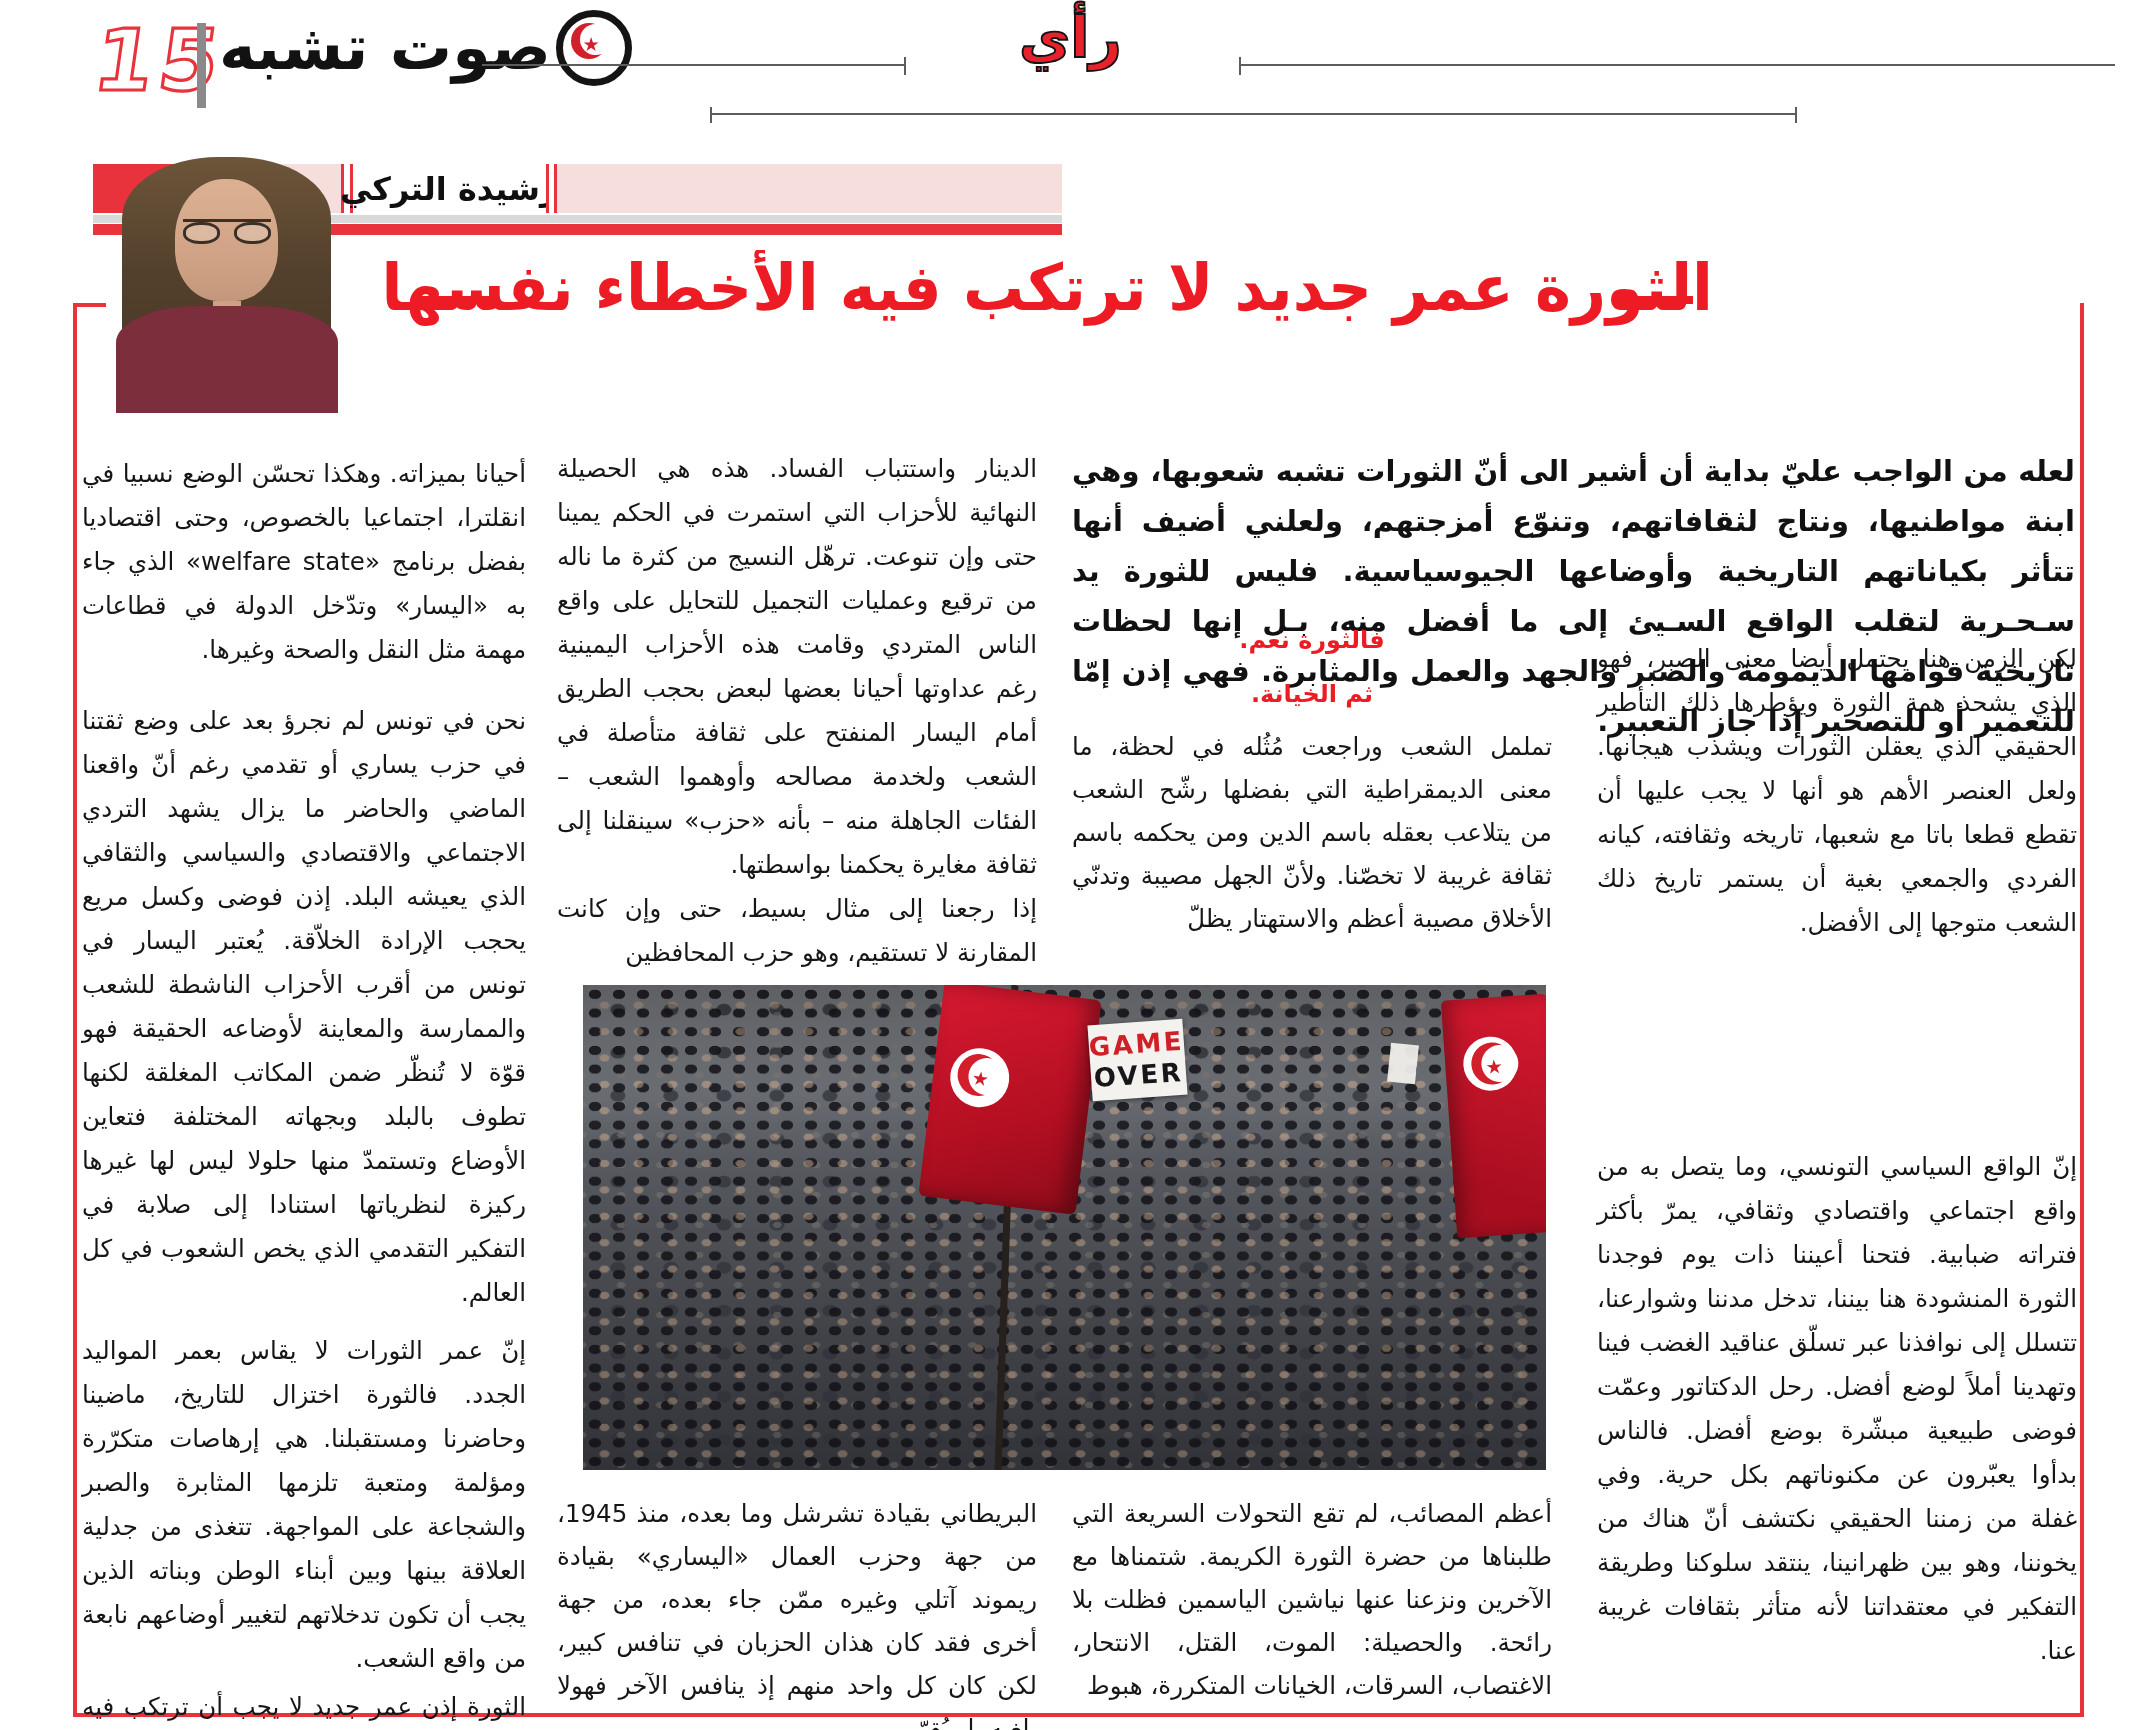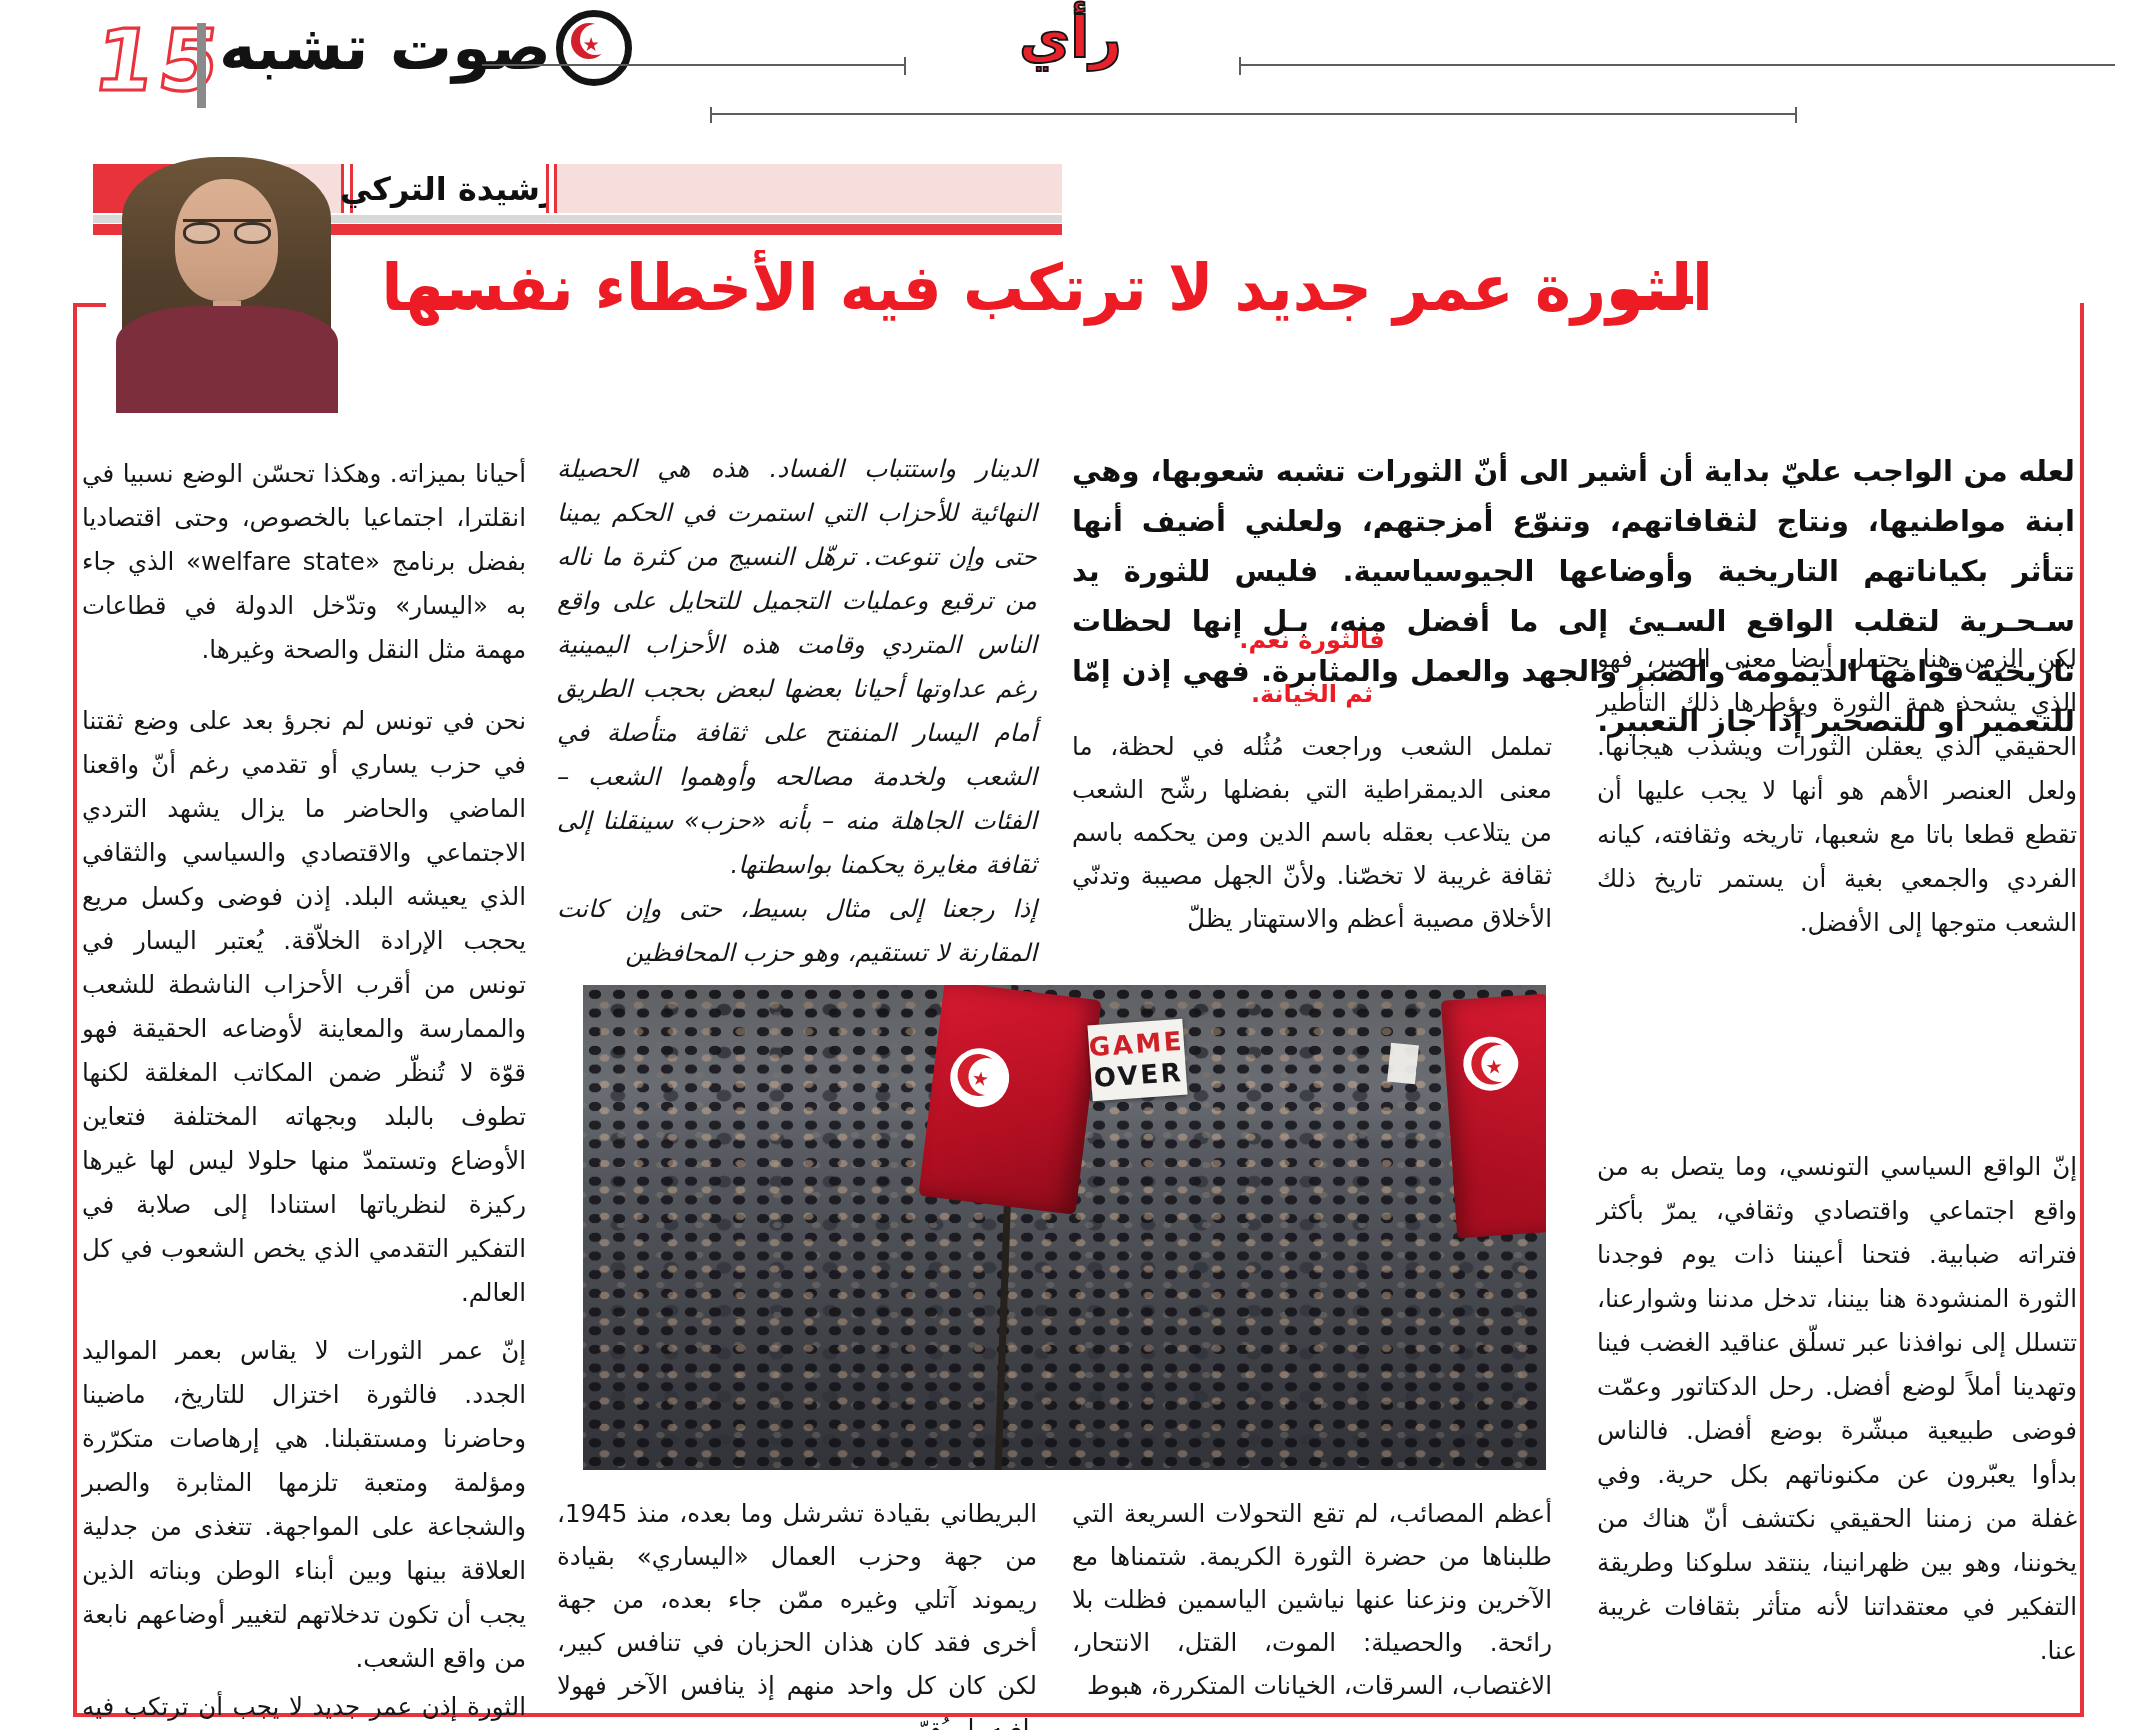--- a/index.html
+++ b/index.html
@@ -162,21 +162,21 @@
     <div>فالثورة نعم.</div>
     <div>ثم الخيانة.</div>
   </div>
   <div class="abs body-col" style="left:1072px;top:725px;width:480px;line-height:43px;">
     <p>تململ الشعب وراجعت مُثُله في لحظة، ما معنى الديمقراطية التي بفضلها رشّح الشعب من يتلاعب بعقله باسم الدين ومن يحكمه باسم ثقافة غريبة لا تخصّنا. ولأنّ الجهل مصيبة وتدنّي الأخلاق مصيبة أعظم والاستهتار يظلّ</p>
   </div>
   <div class="abs body-col" style="left:1072px;top:1492px;width:480px;line-height:43px;">
     <p>أعظم المصائب، لم تقع التحولات السريعة التي طلبناها من حضرة الثورة الكريمة. شتمناها مع الآخرين ونزعنا عنها نياشين الياسمين فظلت بلا رائحة. والحصيلة: الموت، القتل، الانتحار، الاغتصاب، السرقات، الخيانات المتكررة، هبوط</p>
   </div>
 
-  <div class="abs body-col" style="left:557px;top:447px;width:480px;font-style:italic;">
+  <div class="abs body-col" style="left:557px;top:447px;width:480px;">
     <p>الدينار واستتباب الفساد. هذه هي الحصيلة النهائية للأحزاب التي استمرت في الحكم يمينا حتى وإن تنوعت. ترهّل النسيج من كثرة ما ناله من ترقيع وعمليات التجميل للتحايل على واقع الناس المتردي وقامت هذه الأحزاب اليمينية رغم عداوتها أحيانا بعضها لبعض بحجب الطريق أمام اليسار المنفتح على ثقافة متأصلة في الشعب ولخدمة مصالحه وأوهموا الشعب – الفئات الجاهلة منه – بأنه «حزب» سينقلنا إلى ثقافة مغايرة يحكمنا بواسطتها.</p>
     <p>إذا رجعنا إلى مثال بسيط، حتى وإن كانت المقارنة لا تستقيم، وهو حزب المحافظين</p>
   </div>
   <div class="abs body-col" style="left:557px;top:1492px;width:480px;line-height:43px;">
     <p>البريطاني بقيادة تشرشل وما بعده، منذ 1945، من جهة وحزب العمال «اليساري» بقيادة ريموند آتلي وغيره ممّن جاء بعده، من جهة أخرى فقد كان هذان الحزبان في تنافس كبير، لكن كان كل واحد منهم إذ ينافس الآخر فهولا يلغيه بل يُقرّ</p>
   </div>
 
   <div class="abs body-col" style="left:82px;top:452px;width:444px;">
     <p>أحيانا بميزاته. وهكذا تحسّن الوضع نسبيا في انقلترا، اجتماعيا بالخصوص، وحتى اقتصاديا بفضل برنامج «welfare state» الذي جاء به «اليسار» وتدّخل الدولة في قطاعات مهمة مثل النقل والصحة وغيرها.</p>
     <p style="margin-top:27px;">نحن في تونس لم نجرؤ بعد على وضع ثقتنا في حزب يساري أو تقدمي رغم أنّ واقعنا الماضي والحاضر ما يزال يشهد التردي الاجتماعي والاقتصادي والسياسي والثقافي الذي يعيشه البلد. إذن فوضى وكسل مريع يحجب الإرادة الخلاّقة. يُعتبر اليسار في تونس من أقرب الأحزاب الناشطة للشعب والممارسة والمعاينة لأوضاعه الحقيقة فهو قوّة لا تُنظّر ضمن المكاتب المغلقة لكنها تطوف بالبلد وبجهاته المختلفة فتعاين الأوضاع وتستمدّ منها حلولا ليس لها غيرها ركيزة لنظرياتها استنادا إلى صلابة في التفكير التقدمي الذي يخص الشعوب في كل العالم.</p>

